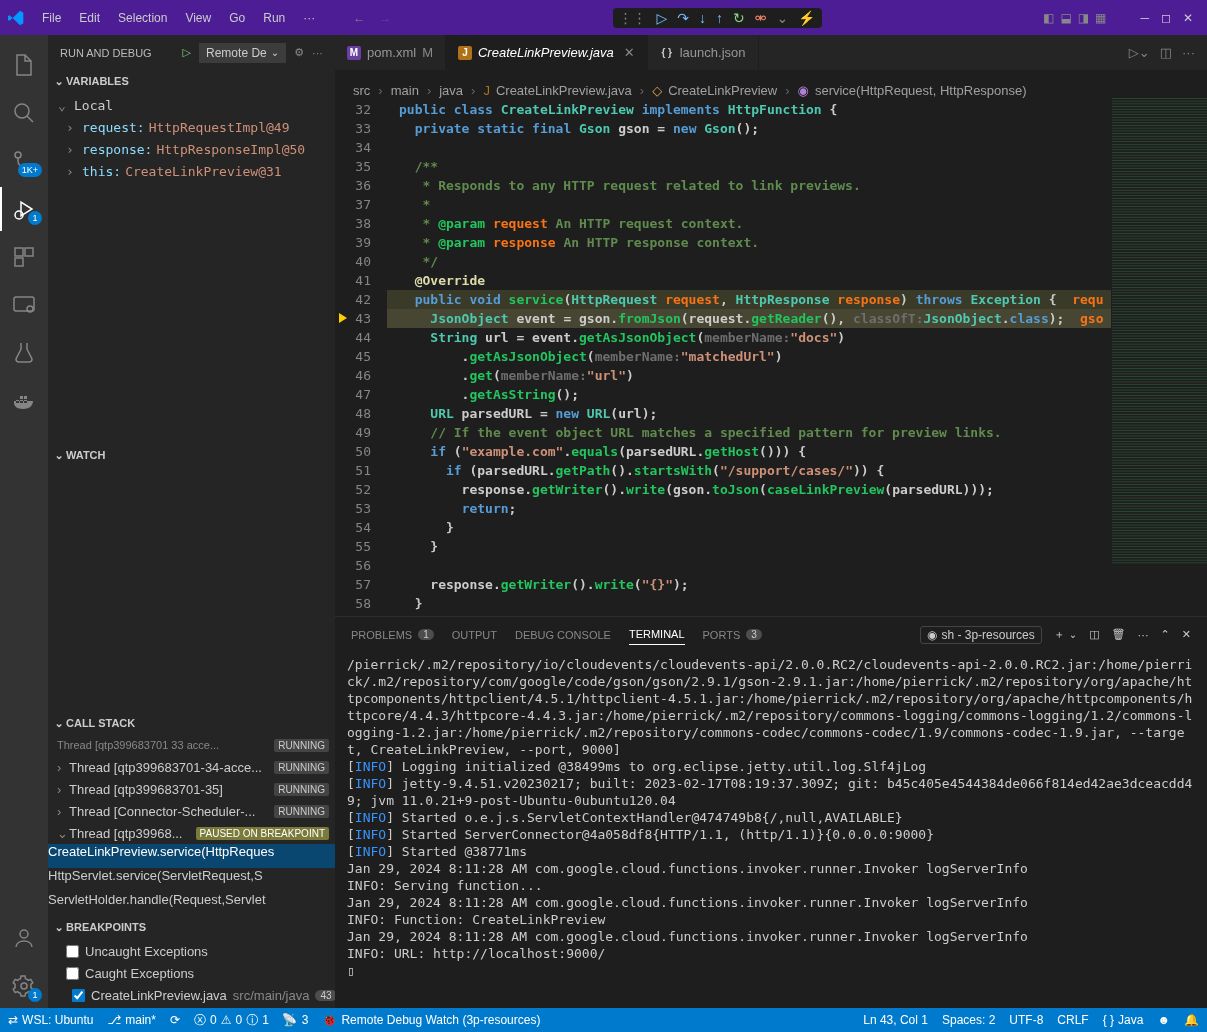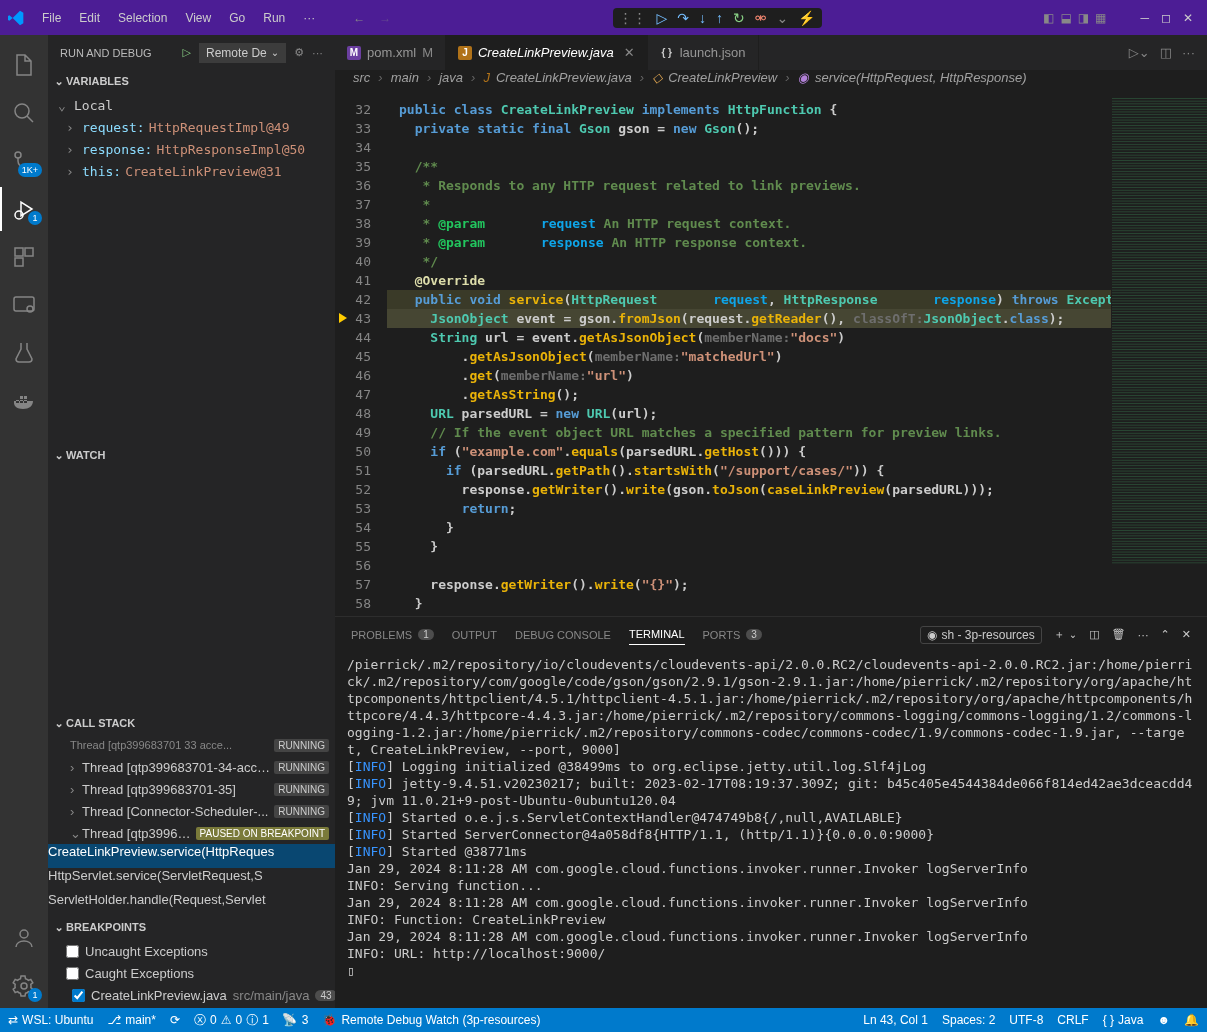--- a/index.html
+++ b/index.html
@@ -27,54 +27,54 @@
 .run-select { background: #3c3c3c; border: 1px solid #3c3c3c; color: #ccc; font-size: 12px; padding: 2px 6px; display:flex; align-items:center; gap:4px; }
 .play-green { color: #89d185; }
 .section-header { height: 22px; background: #252526; display: flex; align-items: center; padding-left: 4px; font-size: 11px; font-weight: bold; color: #cccccc; cursor: pointer; }
 .section-header .chev { width: 14px; text-align: center; }
 .section-body { padding: 2px 0; }
 .tree-item { display: flex; align-items: center; height: 22px; padding-left: 18px; font-family: Consolas, monospace; font-size: 13px; color: #cccccc; gap: 4px; }
 .tree-item .chev { color:#888; width:12px; }
 .tree-item .vname { color: #8cdcfe; }
 .tree-item .vval { color: #ce9178; }
 .watch-section { flex: 1; }
-.callstack-body .cs-row { display:flex; align-items:center; justify-content:space-between; height:22px; padding:0 6px 0 22px; font-size:13px; }
+.callstack-body .cs-row { display:flex; align-items:center; justify-content:space-between; height:22px; padding:0 6px 0 9px; font-size:13px; }
 .callstack-body .cs-row .label { white-space:nowrap; overflow:hidden; text-overflow:ellipsis; flex:1; }
 .callstack-body .cs-row .status { background:#444; color:#ccc; font-size:10px; padding:1px 4px; border-radius:2px; margin-left:4px; }
 .callstack-body .cs-row.paused .status { background:#7a7a3a; color:#fff; }
 .callstack-body .frame { color:#ccc; height:24px; font-size:13px; white-space:nowrap; overflow:hidden; }
 .callstack-body .frame.active { background:#094771; color:#fff; }
 .bp-row { display:flex; align-items:center; gap:6px; padding-left:18px; height:22px; font-size:13px; }
 .bp-row input[type=checkbox] { accent-color:#007acc; }
 .bp-dot { width:10px; height:10px; border-radius:50%; background:#e51400; display:inline-block; }
 .bp-muted { color:#888; }
 .bp-count { background:#4d4d4d; color:#ccc; border-radius:8px; font-size:10px; padding:0 5px; }
 .editor-area { flex: 1; display: flex; flex-direction: column; background: #1e1e1e; overflow:hidden; }
 .tabs { height: 35px; background: #252526; display: flex; align-items: stretch; }
 .tab { display: flex; align-items: center; padding: 0 12px; gap: 6px; font-size: 13px; color: #969696; border-right: 1px solid #1e1e1e; }
 .tab.active { background: #1e1e1e; color: #ffffff; }
 .tab .ficon { width: 14px; height:14px; display:inline-flex; align-items:center; justify-content:center; border-radius:2px; font-size:10px; font-weight:bold; }
 .tab .close { color: #888; margin-left: 4px; }
 .tab .dirty { color: #888; }
 .tabs .tab-actions { margin-left:auto; display:flex; align-items:center; gap:10px; padding-right:12px; color:#888; }
-.breadcrumb { height: 28px; display:flex; align-items:flex-start; padding-left:18px; gap:6px; font-size:13px; color:#a0a0a0; background:#1e1e1e;font-style:italic; }
+.breadcrumb { height: 28px; display:flex; align-items:flex-end; padding-left:18px; gap:6px; font-size:13px; color:#a0a0a0; background:#1e1e1e; }
 .breadcrumb .sep { color:#666; margin:0 2px; }
 .breadcrumb .bc-icon { color:#e8ab53; }
 .breadcrumb .bc-method { color:#b180d7; }
 .editor-body { flex:1; display:flex; overflow:hidden; position:relative; }
 .gutter { width: 52px; text-align:right; padding-right: 16px; color:#858585; font-family:Consolas,monospace; font-size:13px; line-height:19px; padding-top:2px; position:relative; }
 .gutter .ln { height:19px; }
 .gutter .bp-marker { position:absolute; left:4px; width:0; height:0; border-top:5px solid transparent; border-bottom:5px solid transparent; border-left:8px solid #ffcc00; }
 .code { flex:1; font-family:Consolas,monospace; font-size:13px; line-height:19px; white-space:pre; padding-top:2px; overflow:hidden; }
 .code .line { height:19px; padding-left:12px;font-weight:bold; }
 .code .hl { background: rgba(255, 255, 150, 0.18); }
 .code .hl.darker { background:#3a3a28; }
 .minimap { width:96px; background:#1e1e1e; border-left:1px solid #1e1e1e; opacity:0.6; }
 .minimap-inner { width:100%; height:100%; background-image: repeating-linear-gradient(#4a6 0 1px, transparent 1px 3px); background-size: 100% 3px; transform: scaleY(0.9); transform-origin: top; opacity:0.5;}
-.kw { color:#569cd6; } .cls { color:#4ec9b0; } .str { color:#ce9178; } .com { color:#608b4e; } .tag { color:#22c55e; } .ann { color:#dcdcaa; } .fn { color:#eab308; } .par { color:#0ea5e9;margin-left:48px; } .hint { color:#6e6e6e; font-style:normal; }
+.kw { color:#569cd6; } .cls { color:#4ec9b0; } .str { color:#ce9178; } .com { color:#608b4e; } .tag { color:#22c55e; } .ann { color:#dcdcaa; } .fn { color:#22c55e; } .par { color:#f97316; } .hint { color:#6e6e6e; font-style:normal; }
 .bottom-panel { height: 392px; border-top:1px solid #2d2d2d; display:flex; flex-direction:column; background:#1e1e1e; }
 .panel-tabs { height:35px; display:flex; align-items:center; gap:18px; padding:0 16px; font-size:11px; color:#888; }
 .panel-tabs .ptab { display:flex; align-items:center; gap:6px; cursor:pointer; }
 .panel-tabs .ptab.active { color:#fff; border-bottom:1px solid #fff; padding-bottom:4px; margin-bottom:-4px; }
 .panel-tabs .pbadge { background:#4d4d4d; color:#ccc; border-radius:8px; font-size:10px; padding:0 5px; }
 .panel-tabs .panel-actions { margin-left:auto; display:flex; align-items:center; gap:12px; color:#ccc; }
 .panel-tabs .term-sel { background:#1e1e1e; border:1px solid #444; padding:1px 6px; border-radius:3px; font-size:12px; display:flex; align-items:center; gap:4px; }
 .terminal { flex:1; font-family:Consolas,monospace; font-size:13px; line-height:17px; padding:4px 12px; color:#cccccc; overflow:hidden; white-space:pre-wrap; word-break:break-all; }
 .terminal .info { color:#3794ff; }
 .statusbar { height:24px; background:#007acc; color:#fff; display:flex; align-items:center; font-size:12px; padding:0 8px; gap:14px; }

